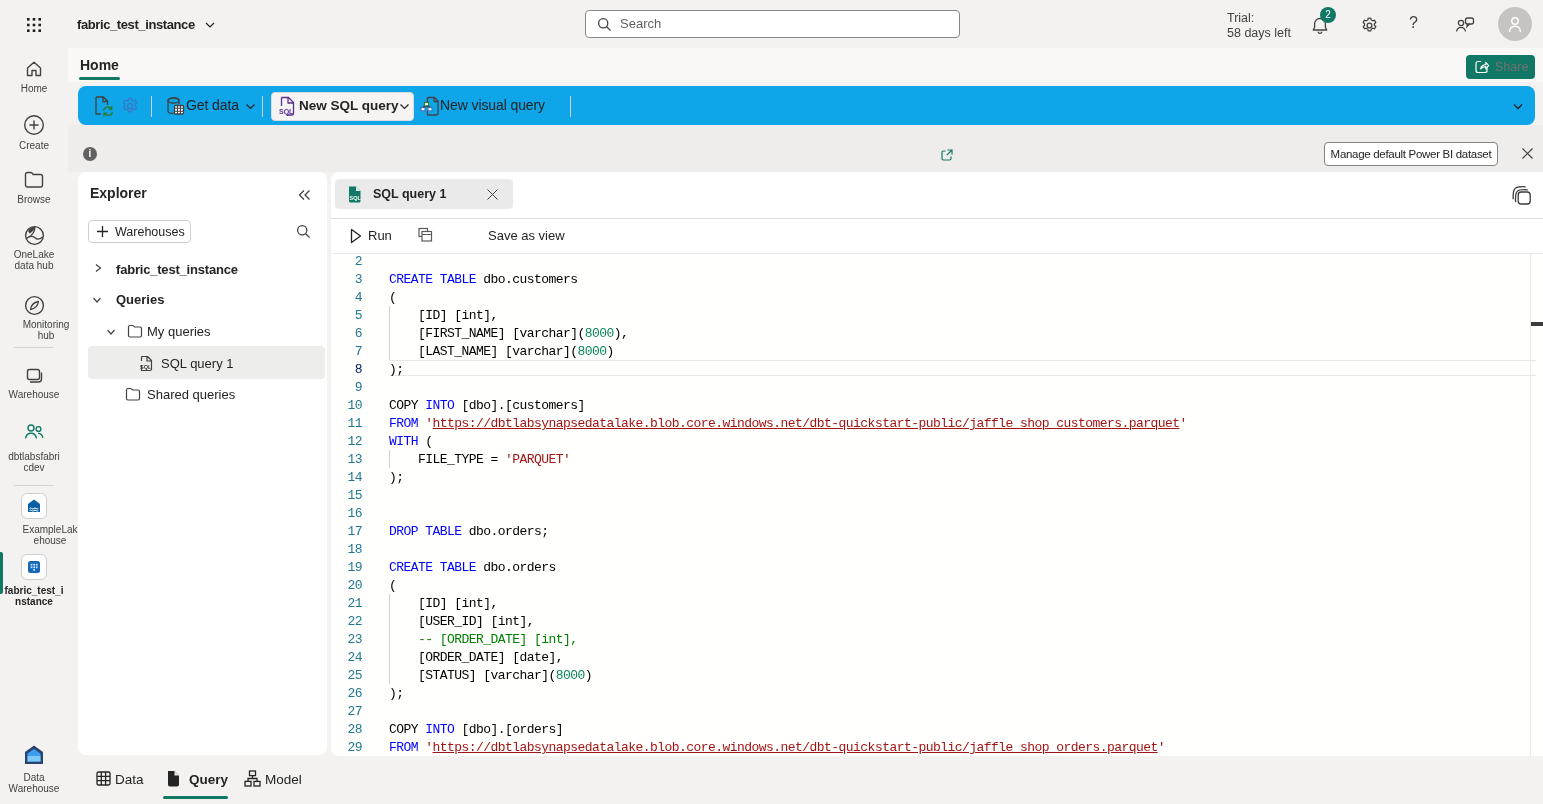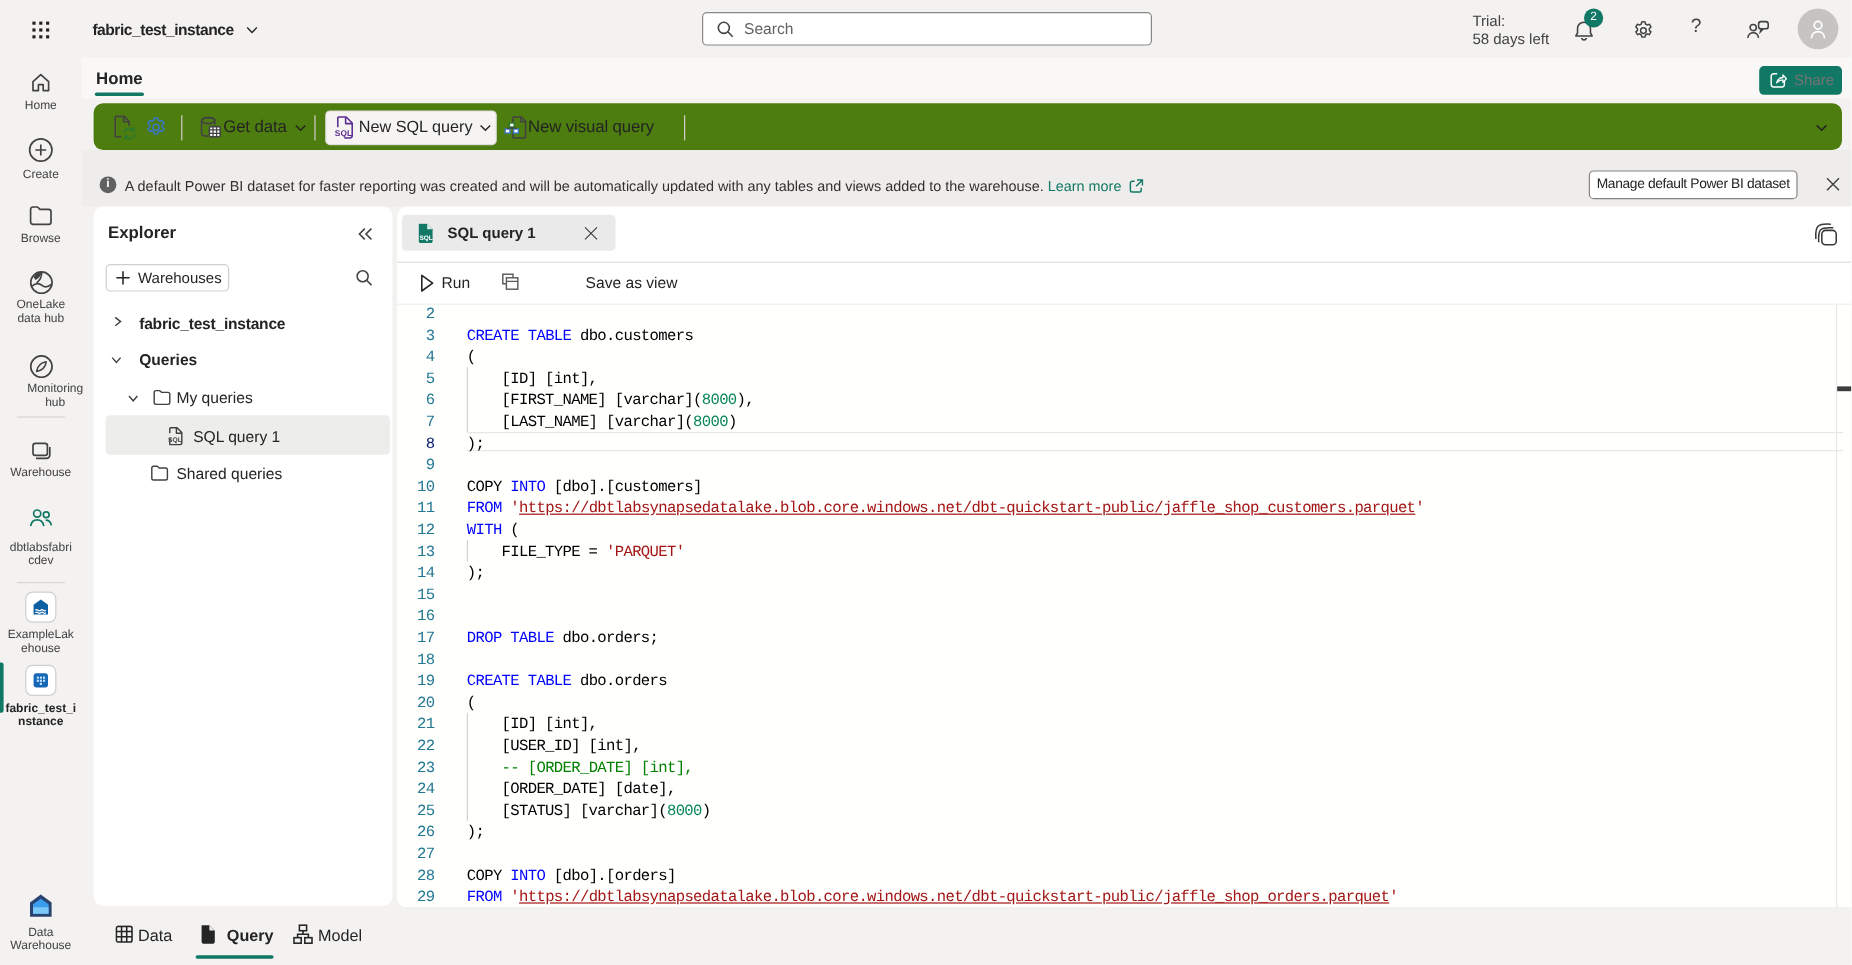--- a/index.html
+++ b/index.html
@@ -114,21 +114,21 @@
   <div class="abs" style="left:0;top:403px;width:68px;line-height:11px;">dbtlabsfabri<br>cdev</div>
 
   <div class="abs" style="left:14px;top:437px;width:40px;height:1px;background:#d6d4d2;"></div>
 
   <div class="abs" style="left:21px;top:445px;width:26px;height:26px;background:#fff;border:1px solid #d1cfcd;border-radius:6px;"></div>
   <svg class="abs" style="left:26px;top:450px" width="16" height="16" viewBox="0 0 16 16">
     <path d="M8 1.5 L14 6 L14 14 L2 14 L2 6 Z" fill="#0d5fa3"></path>
     <path d="M3.5 10.5 q1.1 -1 2.2 0 q1.1 1 2.2 0 q1.1 -1 2.2 0 q1.1 1 2.2 0" stroke="#fff" stroke-width="1" fill="none"></path>
     <path d="M3.5 12.6 q1.1 -1 2.2 0 q1.1 1 2.2 0 q1.1 -1 2.2 0 q1.1 1 2.2 0" stroke="#fff" stroke-width="1" fill="none"></path>
   </svg>
-  <div class="abs" style="left:0;top:476px;width:68px;line-height:11px;">ExampleLak<br>ehouse</div>
+  <div class="abs" style="left:16px;top:476px;width:68px;line-height:11px;">ExampleLak<br>ehouse</div>
 
   <div class="abs" style="left:0;top:504px;width:3px;height:42px;background:#117865;border-radius:0 2px 2px 0;"></div>
   <div class="abs" style="left:21px;top:506px;width:26px;height:26px;background:#fff;border:1px solid #d1cfcd;border-radius:6px;"></div>
   <svg class="abs" style="left:26px;top:511px" width="16" height="16" viewBox="0 0 16 16">
     <rect x="2" y="2" width="12" height="12" rx="2.5" fill="#1668b5"></rect>
     <g fill="#bfe0ff">
         <rect x="4.6" y="4.8" width="1.8" height="1.8"></rect>
         <rect x="7.2" y="4.8" width="1.8" height="1.8"></rect>
         <rect x="9.8" y="4.8" width="1.8" height="1.8"></rect>
         <rect x="4.6" y="7.4" width="1.8" height="1.8"></rect>
@@ -150,21 +150,21 @@
 <div class="abs" style="left:68px;top:48px;width:1475px;height:34px;background:#f9f8f7;"></div>
 <div class="abs" style="left:80px;top:57px;font-size:14px;font-weight:700;color:#242424;">Home</div>
 <div class="abs" style="left:79px;top:77px;width:41px;height:3px;background:#117865;border-radius:2px;"></div>
 <div class="abs" style="left:1466px;top:55px;width:69px;height:24px;background:#117865;border-radius:4px;"></div>
 <svg class="abs" style="left:1474px;top:59px" width="16" height="16" viewBox="0 0 16 16">
   <path d="M7 2.5 L4 2.5 C2.9 2.5 2 3.4 2 4.5 L2 11.5 C2 12.6 2.9 13.5 4 13.5 L11 13.5 C12.1 13.5 13 12.6 13 11.5 L13 8.5" fill="none" stroke="#fff" stroke-width="1.2"></path>
   <path d="M6.5 10 C7.2 7.2 9 5.8 11.8 5.6 L11.8 3.4 L14.6 6.6 L11.8 9.8 L11.8 7.6 C9.6 7.7 7.8 8.6 6.5 10 Z" fill="none" stroke="#fff" stroke-width="1.1" stroke-linejoin="round"></path>
 </svg>
 <div class="abs" style="left:1495px;top:60px;font-size:12.5px;color:#737373;">Share</div>
 
-<div id="ribbon" class="abs" style="left:78px;top:86px;width:1457px;height:39px;background:#4d7c0f;border-radius:8px;">
+<div id="ribbon" class="abs" style="left:78px;top:86px;width:1457px;height:39px;background:#0ea5e9;border-radius:8px;">
 
   <svg class="abs" style="left:14px;top:9px" width="22" height="23" viewBox="0 0 22 23">
     <path d="M4 2 L11.5 2 L15.5 6 L15.5 10 M4 2 L4 19 L9 19 M4 2 Z M11 2 L11 6.5 L15.5 6.5" fill="none" stroke="#424242" stroke-width="1.3" stroke-linejoin="round"></path>
     <path d="M11.5 15.5 a4.4 4.4 0 0 1 8-1.5 M20 11 L19.6 14.3 L16.4 13.8 M20.3 17 a4.4 4.4 0 0 1 -8 1.5 M11.8 21.3 L12.2 18 L15.4 18.6" fill="none" stroke="#2c7a2c" stroke-width="1.3"></path>
   </svg>
 
   <svg class="abs" style="left:42px;top:10px" width="20" height="20" viewBox="0 0 20 20">
     <path fill="none" stroke="#3b78c3" stroke-width="1.3" d="M8.6 2.4 a7.6 7.6 0 0 1 2.8 0 l.4 1.8 a6 6 0 0 1 1.6.9 l1.8-.6 a7.6 7.6 0 0 1 1.4 2.4 l-1.4 1.2 a6 6 0 0 1 0 1.8 l1.4 1.2 a7.6 7.6 0 0 1 -1.4 2.4 l-1.8-.6 a6 6 0 0 1 -1.6.9 l-.4 1.8 a7.6 7.6 0 0 1 -2.8 0 l-.4-1.8 a6 6 0 0 1 -1.6-.9 l-1.8.6 a7.6 7.6 0 0 1 -1.4-2.4 l1.4-1.2 a6 6 0 0 1 0-1.8 L3.4 6.9 a7.6 7.6 0 0 1 1.4-2.4 l1.8.6 a6 6 0 0 1 1.6-.9 Z"></path>
     <circle cx="10" cy="10" r="2.5" fill="none" stroke="#3b78c3" stroke-width="1.3"></circle>
   </svg>
@@ -180,21 +180,21 @@
   <svg class="abs" style="left:167px;top:16px" width="11" height="9" viewBox="0 0 11 9">
       <path d="M1.5 2.5 L5.5 6.5 L9.5 2.5" fill="none" stroke="#242424" stroke-width="1.2"></path>
     </svg>
   <div class="abs" style="left:184px;top:10px;width:1px;height:21px;background:#d1cfcd;"></div>
 
   <div class="abs" style="left:193px;top:6px;width:143px;height:29px;background:#f5f4f3;border:1px solid #dddbd9;border-radius:4px;"></div>
   <svg class="abs" style="left:200px;top:10px" width="19" height="21" viewBox="0 0 19 21">
     <path d="M3.5 1.5 L10.5 1.5 L15.5 6.5 L15.5 17 C15.5 18.1 14.6 19 13.5 19 L9 19 M3.5 1.5 L3.5 10 M3.5 1.5 Z M10 1.5 L10 7 L15.5 7" fill="none" stroke="#5c2e91" stroke-width="1.3" stroke-linejoin="round"></path>
     <text x="1" y="17.5" font-family="Liberation Sans" font-size="7" font-weight="700" fill="#5c2e91">SQL</text>
   </svg>
-  <div class="abs" style="left:221px;top:11.5px;font-size:13.5px;color:#242424;">New SQL query</div>
+  <div class="abs" style="left:221px;top:11.5px;font-size:13.5px;color:#242424;font-weight:bold;">New SQL query</div>
   <svg class="abs" style="left:321px;top:16px" width="11" height="9" viewBox="0 0 11 9">
       <path d="M1.5 2.5 L5.5 6.5 L9.5 2.5" fill="none" stroke="#242424" stroke-width="1.2"></path>
     </svg>
 
   <svg class="abs" style="left:342px;top:10px" width="19" height="21" viewBox="0 0 19 21">
     <path d="M7.5 1.5 L14.5 1.5 L18 5 L18 17.5 C18 18.3 17.3 19 16.5 19 L7.5 19 L7.5 14 M7.5 1.5 L7.5 6 M14 1.5 L14 5.5 L18 5.5" fill="none" stroke="#424242" stroke-width="1.3" stroke-linejoin="round"></path>
     <rect x="4.5" y="6.5" width="4" height="3.4" fill="#fff" stroke="#2c7a2c" stroke-width="1.2"></rect>
     <rect x="1" y="11.5" width="4" height="3.4" fill="#fff" stroke="#3b78c3" stroke-width="1.2"></rect>
     <rect x="8" y="11.5" width="4" height="3.4" fill="#fff" stroke="#3b78c3" stroke-width="1.2"></rect>
     <path d="M6.5 9.9 L6.5 10.7 M3 10.7 L10 10.7 M3 10.7 L3 11.5 M10 10.7 L10 11.5" stroke="#424242" stroke-width="1"></path>
@@ -202,21 +202,20 @@
   <div class="abs" style="left:362px;top:11px;font-size:14px;letter-spacing:-0.1px;color:#242424;">New visual query</div>
   <div class="abs" style="left:492px;top:10px;width:1px;height:21px;background:#d1cfcd;"></div>
 
   <svg class="abs" style="left:1434px;top:16px" width="12" height="9" viewBox="0 0 12 9">
       <path d="M2 2.5 L6 6.5 L10 2.5" fill="none" stroke="#242424" stroke-width="1.3"></path>
     </svg>
 </div>
 
 <div id="banner" class="abs" style="left:68px;top:125px;width:1475px;height:47px;background:#eeedec;">
   <div class="abs" style="left:15px;top:22px;width:14px;height:14px;border-radius:50%;background:#616161;color:#fff;font-size:10px;font-weight:700;text-align:center;line-height:14px;">i</div>
-  <div class="abs" style="left:36px;top:23px;font-size:12px;color:#323130;">A default Power BI dataset for faster reporting was created and will be automatically updated with any tables and views added to the warehouse. <span style="color:#117865;">Learn more</span></div>
   <svg class="abs" style="left:872px;top:23px" width="14" height="14" viewBox="0 0 14 14">
     <path d="M5.5 3 L3.5 3 C2.7 3 2 3.7 2 4.5 L2 10.5 C2 11.3 2.7 12 3.5 12 L9.5 12 C10.3 12 11 11.3 11 10.5 L11 8.5" fill="none" stroke="#117865" stroke-width="1.2"></path>
     <path d="M7.5 2 L12 2 L12 6.5 M12 2 L6.8 7.2" fill="none" stroke="#117865" stroke-width="1.2"></path>
   </svg>
   <div class="abs" style="left:1256px;top:17px;width:174px;height:24px;background:#fff;border:1px solid #868380;border-radius:4px;font-size:11.5px;letter-spacing:-0.3px;color:#242424;text-align:center;line-height:22px;">Manage default Power BI dataset</div>
   <svg class="abs" style="left:1453px;top:22px" width="13" height="13" viewBox="0 0 13 13">
       <path d="M1.5 1.5 L11.5 11.5 M11.5 1.5 L1.5 11.5" stroke="#424242" stroke-width="1.2"></path>
     </svg>
 </div>
 

